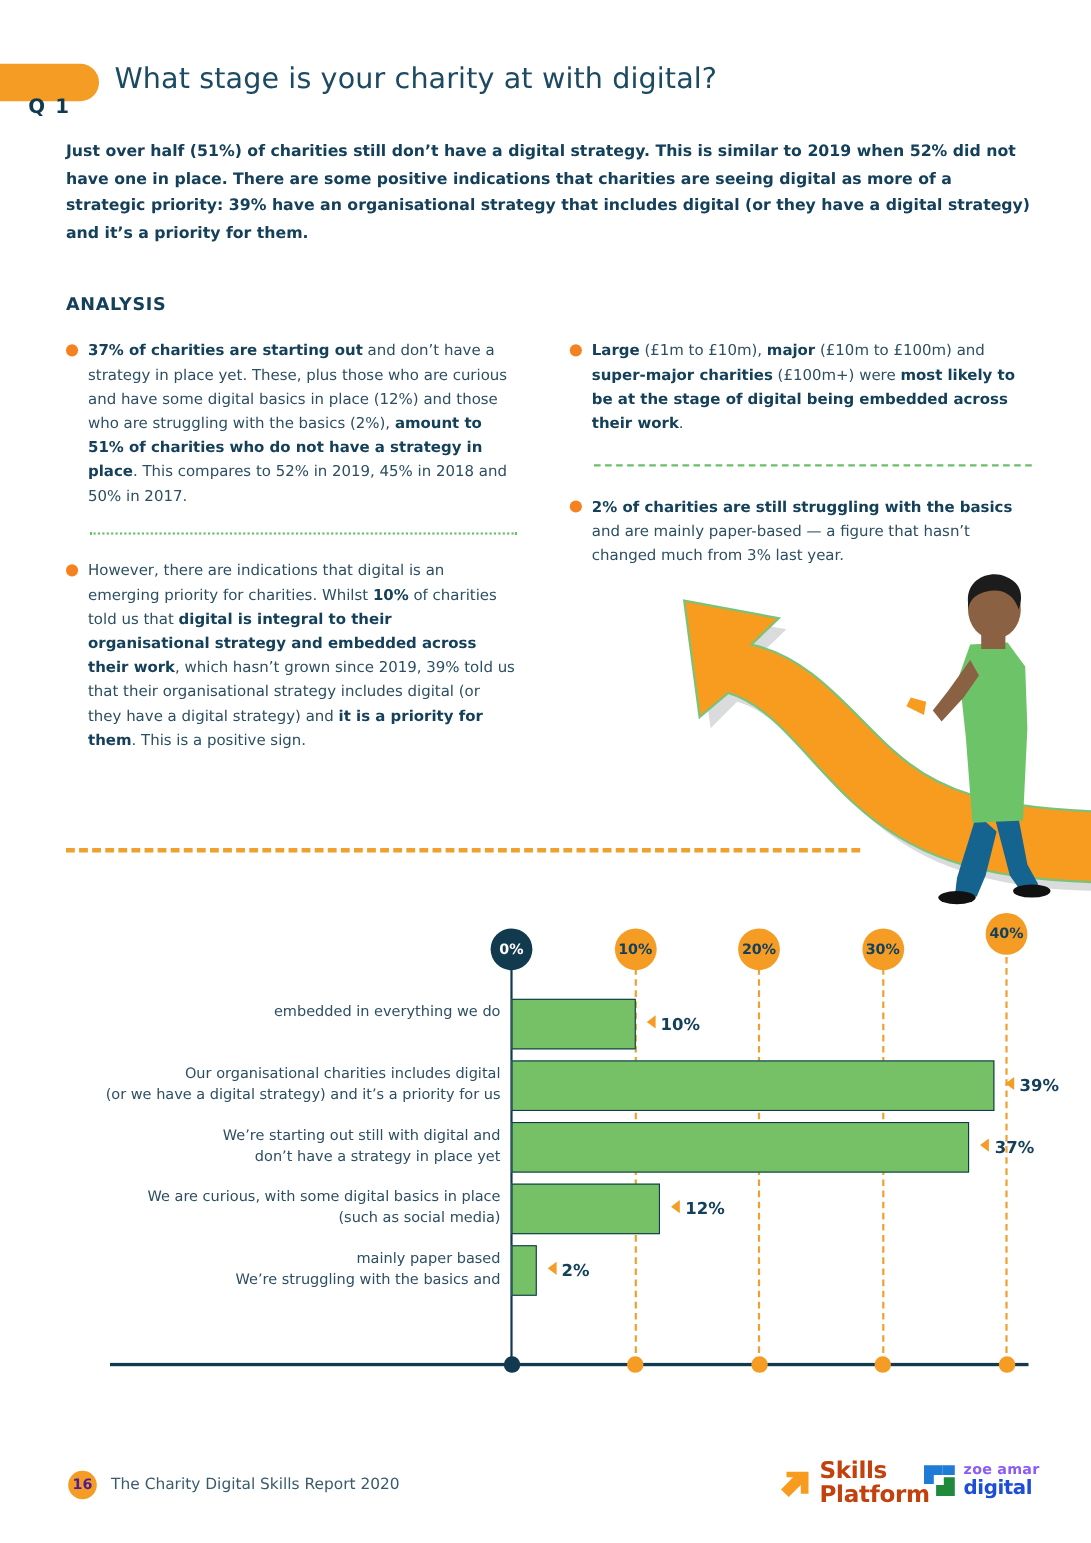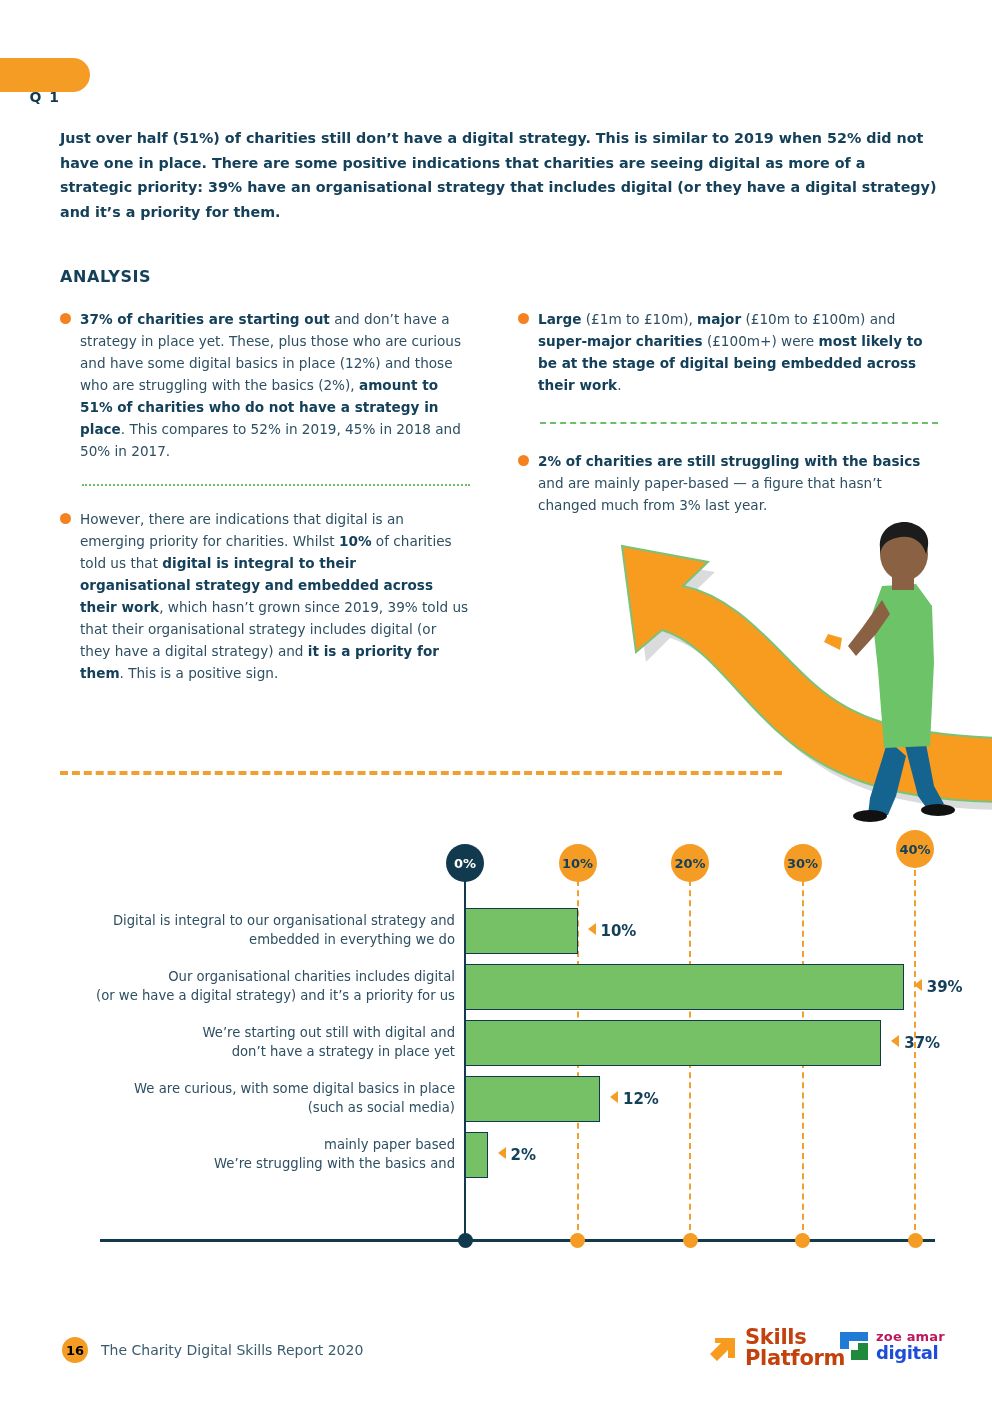--- a/index.html
+++ b/index.html
@@ -27,21 +27,21 @@
     width: 90px;
     height: 34px;
     background: #f59c25;
     border-top-right-radius: 17px;
     border-bottom-right-radius: 17px;
     display: flex;
     align-items: center;
     justify-content: center;
   }
   .q-badge span {
-    font-size: 14px;
+    font-size: 18px;
     font-weight: bold;
     letter-spacing: 1.5px;
     color: #123a4e;
     margin-top: 44px;
   }
   .page-title {
     position: absolute;
     left: 104px;
     top: 57px;
     font-size: 26px;
@@ -240,21 +240,21 @@
     top: 1337px;
     width: 26px;
     height: 26px;
     border-radius: 50%;
     background: #f59c25;
     display: flex;
     align-items: center;
     justify-content: center;
     font-size: 13px;
     font-weight: bold;
-    color: #000000;
+    color: #4c1d95;
   }
   .footer-text {
     position: absolute;
     left: 101px;
     top: 1342px;
     font-size: 14px;
     color: #3a5b6d;
   }
   .logo-skills {
     position: absolute;
@@ -275,38 +275,39 @@
     position: absolute;
     left: 837px;
     top: 1329px;
     display: flex;
     align-items: center;
   }
   .logo-zoe .txt { margin-left: 5px; line-height: 0.96; }
   .logo-zoe .t1 {
     font-size: 13px;
     font-weight: bold;
-    color: #be185d;
+    color: #8b5cf6;
     letter-spacing: 0.2px;
   }
   .logo-zoe .t2 {
     font-size: 18px;
     font-weight: bold;
     color: #1d4ed8;
     letter-spacing: -0.4px;
   }
 </style>
 </head>
 <body>
 
 <div class="page">
 
   <div class="q-badge">
     <span>Q 1</span>
   </div>
+  <div class="page-title">What stage is your charity at with digital?</div>
 
   <div class="intro">Just over half (51%) of charities still don’t have a digital strategy. This is similar to 2019 when 52% did not have one in place. There are some positive indications that charities are seeing digital as more of a strategic priority: 39% have an organisational strategy that includes digital (or they have a digital strategy) and it’s a priority for them.</div>
 
   <div class="analysis-heading">ANALYSIS</div>
 
   <div class="col-left">
     <div class="bullet"><b>37% of charities are starting out</b> and don’t have a strategy in place yet. These, plus those who are curious and have some digital basics in place (12%) and those who are struggling with the basics (2%), <b>amount to 51% of charities who do not have a strategy in place</b>. This compares to 52% in 2019, 45% in 2018 and 50% in 2017.</div>
     <div class="dot-sep"></div>
     <div class="bullet">However, there are indications that digital is an emerging priority for charities. Whilst <b>10%</b> of charities told us that <b>digital is integral to their organisational strategy and embedded across their work</b>, which hasn’t grown since 2019, 39% told us that their organisational strategy includes digital (or they have a digital strategy) and <b>it is a priority for them</b>. This is a positive sign.</div>
   </div>
@@ -366,21 +367,20 @@
     <div id="tick-layer">
         <div class="axis-circle zero" style="left: 446px; top: 14px;">0%</div>
         <div class="axis-circle" style="left: 558.5px; top: 14px;">10%</div>
         <div class="axis-circle" style="left: 671px; top: 14px;">20%</div>
         <div class="axis-circle" style="left: 783.5px; top: 14px;">30%</div>
         <div class="axis-circle" style="left: 896px; top: 0;">40%</div>
       </div>
     <div id="bars-layer">
         <div class="bar-row" style="top: 0px;">
           <div class="bar-label" style="top: 82px;">
-            <div>Digital is integral to our organisational strategy and</div>
             <div>embedded in everything we do</div>
           </div>
           <div class="bar" style="top: 78px; width: 112.5px; background: rgb(118, 192, 102); border-color: rgb(18, 58, 78);"></div>
           <div class="bar-value" style="left: 587.5px; top: 92px;"><span class="tri"></span><span>10%</span></div>
         </div>
         <div class="bar-row" style="top: 0px;">
           <div class="bar-label" style="top: 138px;">
             <div>Our organisational charities includes digital</div>
             <div>(or we have a digital strategy) and it’s a priority for us</div>
           </div>

